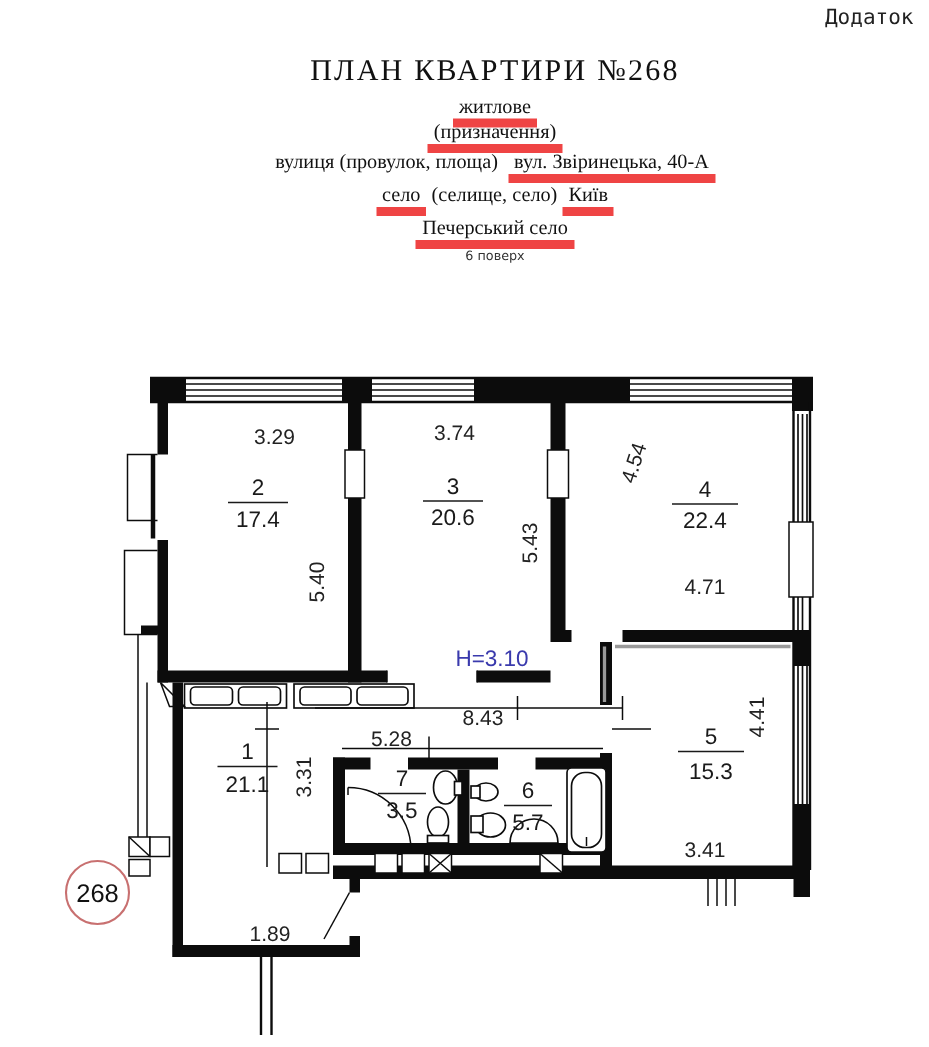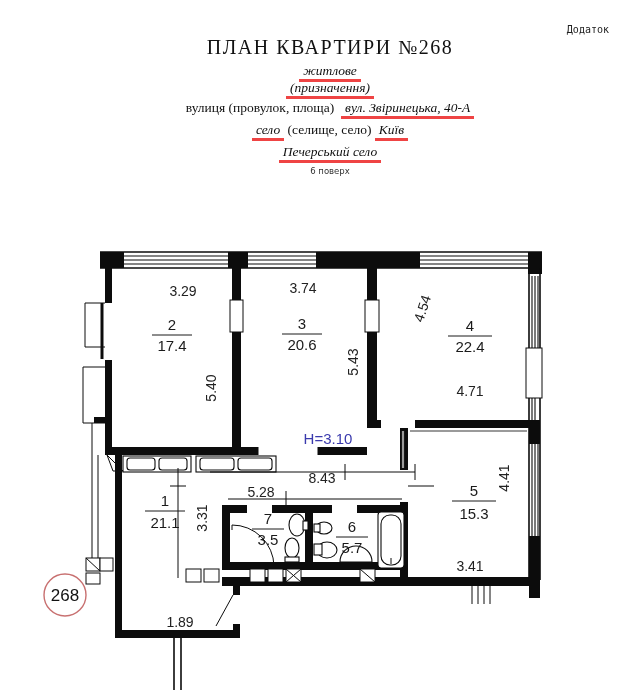--- a/index.html
+++ b/index.html
@@ -1,24 +1,24 @@
 <!DOCTYPE html>
 <html><head>
 <meta charset="utf-8">
 <style>
   html,body{margin:0;padding:0;background:#fff;}
   .page{position:relative;width:619px;height:698px;background:#fff;overflow:hidden;
         font-family:"Liberation Serif", serif;color:#1a1a1a;}
   
-  .corner-note{position:absolute;top:24px;right:10px;text-align:right;
-      font-family:"DejaVu Sans Mono", monospace;font-size:10px;line-height:12.5px;color:#222;}
+  .corner-note{position:absolute;top:6px;right:10px;text-align:right;
+      font-family:"DejaVu Sans Mono", monospace;font-size:14px;line-height:12.5px;color:#222;}
   .title{position:absolute;top:36px;left:0;width:660px;text-align:center;
       font-size:20px;letter-spacing:1.5px;color:#111;}
   .hline{position:absolute;left:0;width:660px;text-align:center;font-size:13.5px;color:#111;}
-  .u{border-bottom:3px solid #ef4444;padding:0 4px 1px 4px;font-style:italic;}
+  .u{border-bottom:6px solid #ef4444;padding:0 4px 1px 4px;}
   .purpose{top:63px;}
   .purpose2{top:80px;}
   .street{top:100px;}
   .city{top:122px;}
   .district{top:144px;}
   .floor{top:166px;font-family:"DejaVu Sans", sans-serif;font-size:8.5px;color:#333;}
   
   svg{position:absolute;top:228px;left:0;}
   .wall{fill:#0c0c0c;}
   .thin{stroke:#0c0c0c;stroke-width:1;fill:none;}

